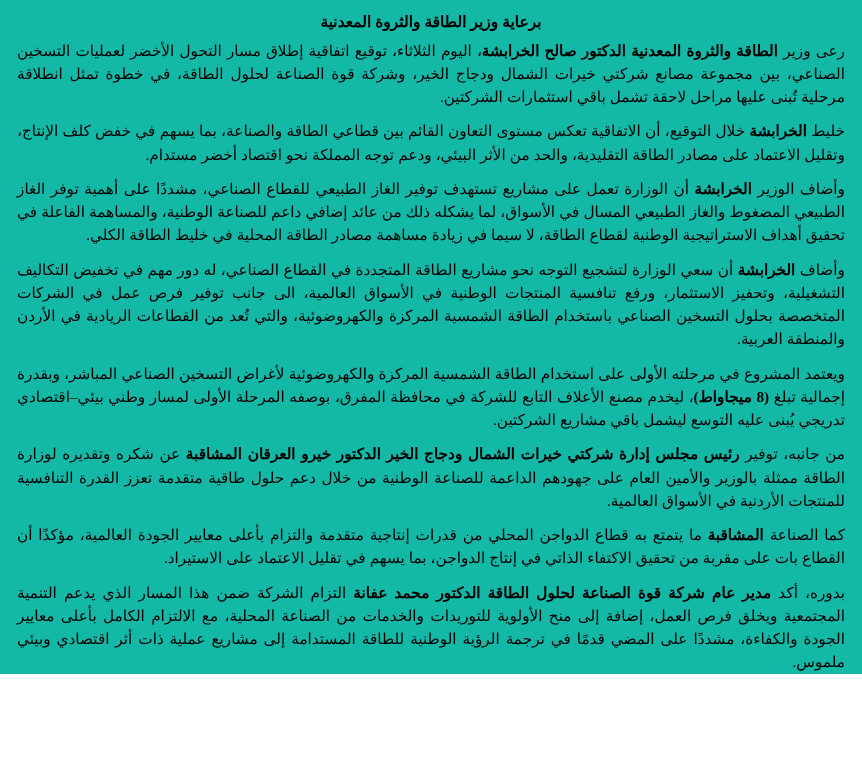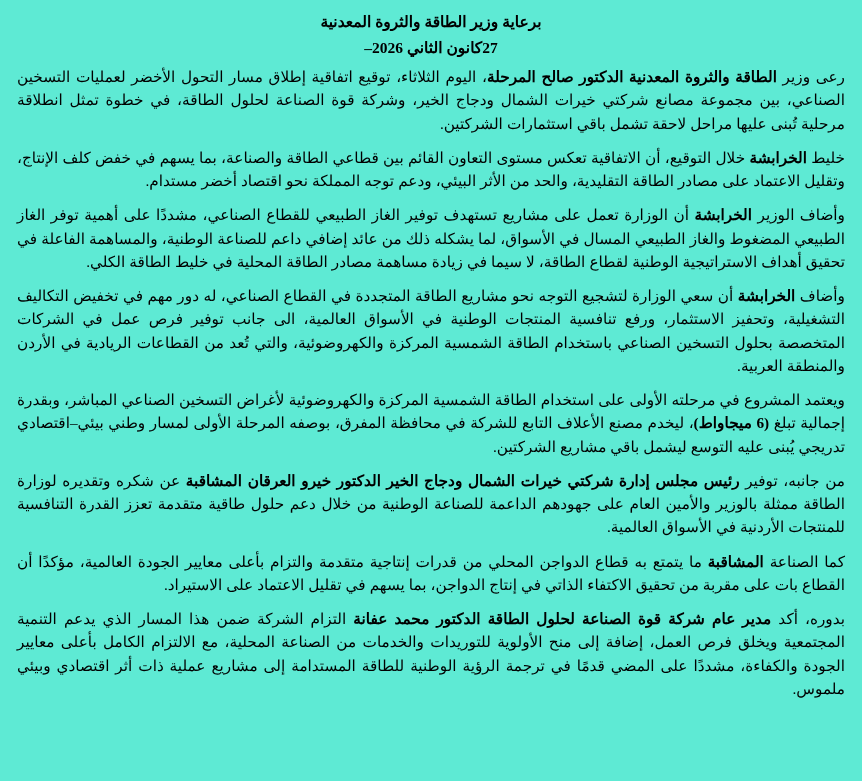--- a/index.html
+++ b/index.html
@@ -12,23 +12,23 @@
     width: 862px;
     height: 781px;
     overflow: hidden;
     font-family: "Liberation Serif", "DejaVu Serif", serif;
     color: #000000;
     direction: rtl;
   }
   .page {
     box-sizing: border-box;
     width: 862px;
-    height: 781px;
+    height: 674px;
     padding: 8px 17px 6px 17px;
-    background: #5eead4;
+    background: #14b8a6;
   }
   .headings {
     margin: 0;
   }
   .heading-line {
     text-align: center;
     font-weight: bold;
     font-size: 15.5px;
     line-height: 1.0;
     margin: 0 0 0 0;
@@ -54,27 +54,26 @@
   p.para:last-child { margin-bottom: 0; }
   b, .bold { font-weight: bold; }
 </style>
 </head>
 <body>
 
 <div class="page">
 
   <div class="headings">
     <div class="heading-line h1">برعاية وزير الطاقة والثروة المعدنية</div>
-    <div class="heading-line h3">27كانون الثاني 2026–</div>
   </div>
 
   <div class="body-block" id="body-block">
-      <p class="para"><span>رعى وزير </span><b>الطاقة والثروة المعدنية الدكتور صالح المرحلة</b><span>، اليوم الثلاثاء، توقيع اتفاقية إطلاق مسار التحول الأخضر لعمليات التسخين الصناعي، بين مجموعة مصانع شركتي خيرات الشمال ودجاج الخير، وشركة قوة الصناعة لحلول الطاقة، في خطوة تمثل انطلاقة مرحلية تُبنى عليها مراحل لاحقة تشمل باقي استثمارات الشركتين.</span></p>
+      <p class="para"><span>رعى وزير </span><b>الطاقة والثروة المعدنية الدكتور صالح الخرابشة</b><span>، اليوم الثلاثاء، توقيع اتفاقية إطلاق مسار التحول الأخضر لعمليات التسخين الصناعي، بين مجموعة مصانع شركتي خيرات الشمال ودجاج الخير، وشركة قوة الصناعة لحلول الطاقة، في خطوة تمثل انطلاقة مرحلية تُبنى عليها مراحل لاحقة تشمل باقي استثمارات الشركتين.</span></p>
       <p class="para"><span>خليط </span><b>الخرابشة</b><span> خلال التوقيع، أن الاتفاقية تعكس مستوى التعاون القائم بين قطاعي الطاقة والصناعة، بما يسهم في خفض كلف الإنتاج، وتقليل الاعتماد على مصادر الطاقة التقليدية، والحد من الأثر البيئي، ودعم توجه المملكة نحو اقتصاد أخضر مستدام.</span></p>
       <p class="para"><span>وأضاف الوزير </span><b>الخرابشة</b><span> أن الوزارة تعمل على مشاريع تستهدف توفير الغاز الطبيعي للقطاع الصناعي، مشددًا على أهمية توفر الغاز الطبيعي المضغوط والغاز الطبيعي المسال في الأسواق، لما يشكله ذلك من عائد إضافي داعم للصناعة الوطنية، والمساهمة الفاعلة في تحقيق أهداف الاستراتيجية الوطنية لقطاع الطاقة، لا سيما في زيادة مساهمة مصادر الطاقة المحلية في خليط الطاقة الكلي.</span></p>
       <p class="para"><span>وأضاف </span><b>الخرابشة</b><span> أن سعي الوزارة لتشجيع التوجه نحو مشاريع الطاقة المتجددة في القطاع الصناعي، له دور مهم في تخفيض التكاليف التشغيلية، وتحفيز الاستثمار، ورفع تنافسية المنتجات الوطنية في الأسواق العالمية، الى جانب توفير فرص عمل في الشركات المتخصصة بحلول التسخين الصناعي باستخدام الطاقة الشمسية المركزة والكهروضوئية، والتي تُعد من القطاعات الريادية في الأردن والمنطقة العربية.</span></p>
-      <p class="para"><span>ويعتمد المشروع في مرحلته الأولى على استخدام الطاقة الشمسية المركزة والكهروضوئية لأغراض التسخين الصناعي المباشر، وبقدرة إجمالية تبلغ </span><b>(6 ميجاواط)</b><span>، ليخدم مصنع الأعلاف التابع للشركة في محافظة المفرق، بوصفه المرحلة الأولى لمسار وطني بيئي–اقتصادي تدريجي يُبنى عليه التوسع ليشمل باقي مشاريع الشركتين.</span></p>
+      <p class="para"><span>ويعتمد المشروع في مرحلته الأولى على استخدام الطاقة الشمسية المركزة والكهروضوئية لأغراض التسخين الصناعي المباشر، وبقدرة إجمالية تبلغ </span><b>(8 ميجاواط)</b><span>، ليخدم مصنع الأعلاف التابع للشركة في محافظة المفرق، بوصفه المرحلة الأولى لمسار وطني بيئي–اقتصادي تدريجي يُبنى عليه التوسع ليشمل باقي مشاريع الشركتين.</span></p>
       <p class="para"><span>من جانبه، توفير </span><b>رئيس مجلس إدارة شركتي خيرات الشمال ودجاج الخير الدكتور خيرو العرقان المشاقبة</b><span> عن شكره وتقديره لوزارة الطاقة ممثلة بالوزير والأمين العام على جهودهم الداعمة للصناعة الوطنية من خلال دعم حلول طاقية متقدمة تعزز القدرة التنافسية للمنتجات الأردنية في الأسواق العالمية.</span></p>
       <p class="para"><span>كما الصناعة </span><b>المشاقبة</b><span> ما يتمتع به قطاع الدواجن المحلي من قدرات إنتاجية متقدمة والتزام بأعلى معايير الجودة العالمية، مؤكدًا أن القطاع بات على مقربة من تحقيق الاكتفاء الذاتي في إنتاج الدواجن، بما يسهم في تقليل الاعتماد على الاستيراد.</span></p>
       <p class="para"><span>بدوره، أكد </span><b>مدير عام شركة قوة الصناعة لحلول الطاقة الدكتور محمد عفانة</b><span> التزام الشركة ضمن هذا المسار الذي يدعم التنمية المجتمعية ويخلق فرص العمل، إضافة إلى منح الأولوية للتوريدات والخدمات من الصناعة المحلية، مع الالتزام الكامل بأعلى معايير الجودة والكفاءة، مشددًا على المضي قدمًا في ترجمة الرؤية الوطنية للطاقة المستدامة إلى مشاريع عملية ذات أثر اقتصادي وبيئي ملموس.</span></p>
     </div>
 
 </div>
 
 </body></html>

